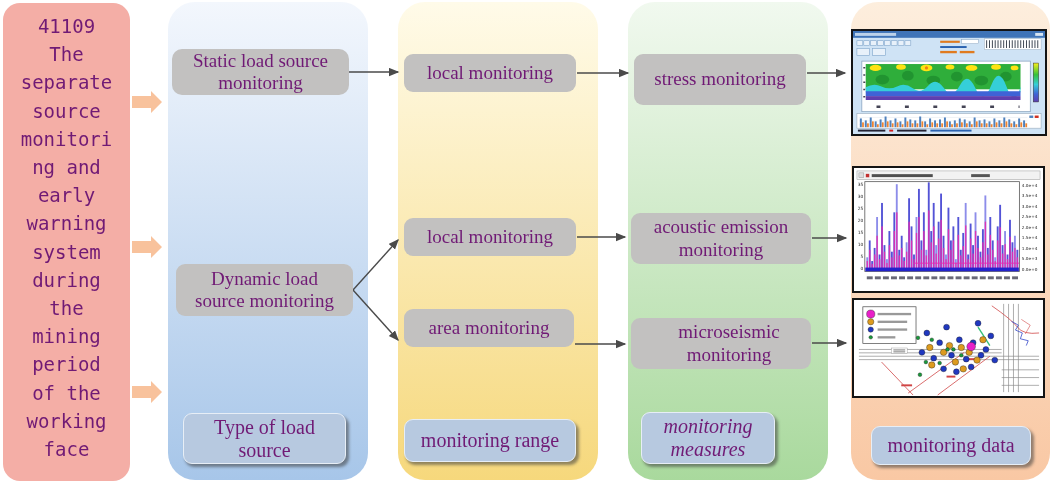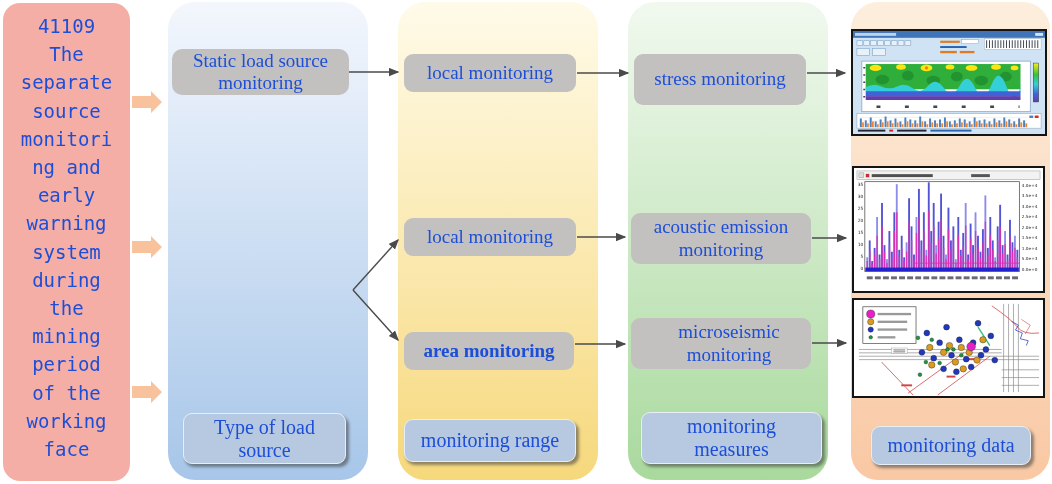--- a/index.html
+++ b/index.html
@@ -1,17 +1,17 @@
 <!DOCTYPE html>
 <html style="--pink-box: #f4aea6; --block-arrow: #f8c29c; --panel-blue-top: #f3f7fd; --panel-blue-bottom: #a7c6e9; --panel-yellow-top: #fffbe9; --panel-yellow-bottom: #f6d87c; --panel-green-top: #f1f9ef; --panel-green-bottom: #a9d99d; --panel-peach-top: #fdeedd; --panel-peach-bottom: #f9c8a4; --gray-box: #c2c1c0; --footer-box: #b7c9e0; --connector: #4a4a4a;"><head>
 <meta charset="utf-8">
 <style>
   html,body{margin:0;padding:0;background:#fff;}
   #stage{position:relative;width:1052px;height:484px;background:#fff;overflow:hidden;
-         font-family:"Liberation Serif",serif;color:#1d4ed8;}
+         font-family:"Liberation Serif",serif;color:#701a75;}
   
   .rootbox{position:absolute;left:3px;top:3px;width:127px;height:478px;box-sizing:border-box;
            background:var(--pink-box,#f4aea6);border-radius:17px;
            font-family:"DejaVu Sans Mono",monospace;font-size:19px;line-height:28.2px;
            text-align:center;white-space:pre-line;padding-top:9px;}
   
   .panel{position:absolute;top:2px;height:478px;border-radius:27px;}
   .p-blue  {left:168px;width:200px;background:linear-gradient(var(--panel-blue-top,#f3f7fd),var(--panel-blue-bottom,#a7c6e9));}
   .p-yellow{left:398px;width:200px;background:linear-gradient(var(--panel-yellow-top,#fffbe9),var(--panel-yellow-bottom,#f6d87c));}
   .p-green {left:628px;width:200px;background:linear-gradient(var(--panel-green-top,#f1f9ef),var(--panel-green-bottom,#a9d99d));}
@@ -80,33 +80,35 @@
     <line class="conn" x1="353" y1="290" x2="398" y2="240" marker-end="url(#ah)"></line>
     <line class="conn" x1="353" y1="290" x2="398" y2="340" marker-end="url(#ah)"></line>
     <line class="conn" x1="577" y1="237" x2="625" y2="237" marker-end="url(#ah)"></line>
     <line class="conn" x1="812" y1="238" x2="846" y2="238" marker-end="url(#ah)"></line>
     <line class="conn" x1="575" y1="344" x2="625" y2="344" marker-end="url(#ah)"></line>
     <line class="conn" x1="812" y1="343" x2="846" y2="343" marker-end="url(#ah)"></line>
   </svg>
 
   <div class="gbox sq" style="left:172px;top:49px;width:177px;height:46px;">Static load source
 monitoring</div>
+  <div class="gbox" style="left:176px;top:264px;width:177px;height:52px;">Dynamic load
+source monitoring</div>
   <div class="fbox" style="left:183px;top:413px;width:163px;height:51px;">Type of load source</div>
 
   <div class="gbox" style="left:404px;top:54px;width:172px;height:38px;">local monitoring</div>
   <div class="gbox" style="left:404px;top:218px;width:172px;height:38px;">local monitoring</div>
-  <div class="gbox" style="left:404px;top:332px;width:170px;height:38px;font-weight:bold;">area monitoring</div>
+  <div class="gbox" style="left:404px;top:309px;width:170px;height:38px;">area monitoring</div>
   <div class="fbox" style="left:404px;top:419px;width:172px;height:43px;">monitoring range</div>
 
   <div class="gbox" style="left:634px;top:54px;width:172px;height:51px;">stress monitoring</div>
   <div class="gbox" style="left:631px;top:213px;width:180px;height:51px;text-align:center;">acoustic emission
 monitoring</div>
   <div class="gbox" style="left:631px;top:318px;width:180px;height:51px;padding-left:16px;">microseismic
 monitoring</div>
-  <div class="fbox" style="left:641px;top:412px;width:181px;height:52px;">monitoring measures</div>
+  <div class="fbox" style="left:641px;top:412px;width:134px;height:52px;font-style:italic;">monitoring measures</div>
 
   <div class="chartframe" style="left:851px;top:29px;width:196px;height:107px;">
     <svg viewBox="0 0 196 106" preserveAspectRatio="none">
       <rect x="0" y="0" width="196" height="106" fill="#cfe3f5"></rect>
       <rect x="0" y="0" width="196" height="7" fill="#3f74b8"></rect>
       <rect x="2" y="2" width="42" height="3" fill="#bcd2ea"></rect>
       <rect x="186" y="2" width="8" height="3" fill="#d6e4f2"></rect>
       <g stroke="#7da3c9" stroke-width="0.6" fill="#e8f1fa">
         <rect x="4" y="10" width="6" height="5"></rect>
           <rect x="11" y="10" width="6" height="5"></rect>

